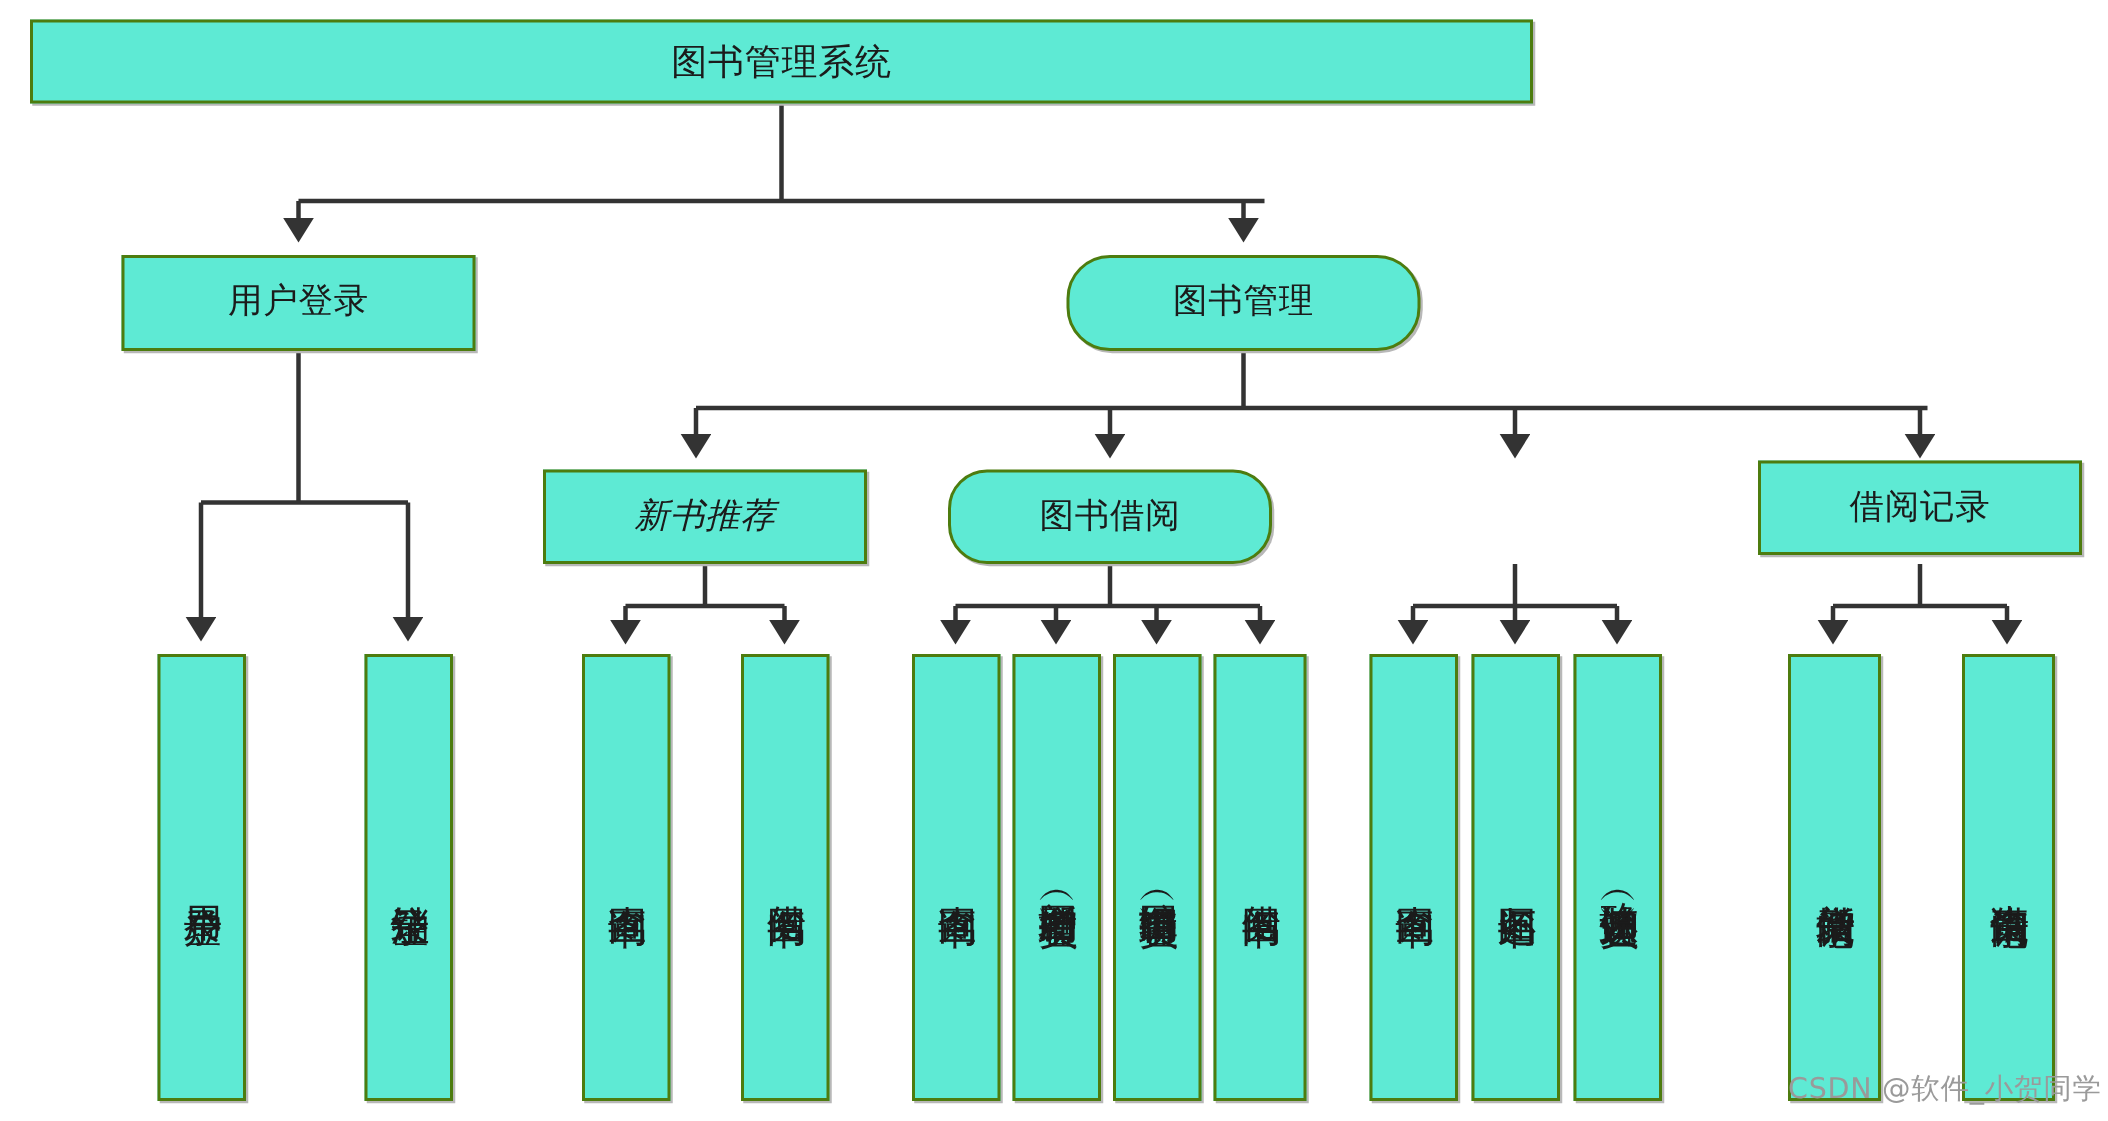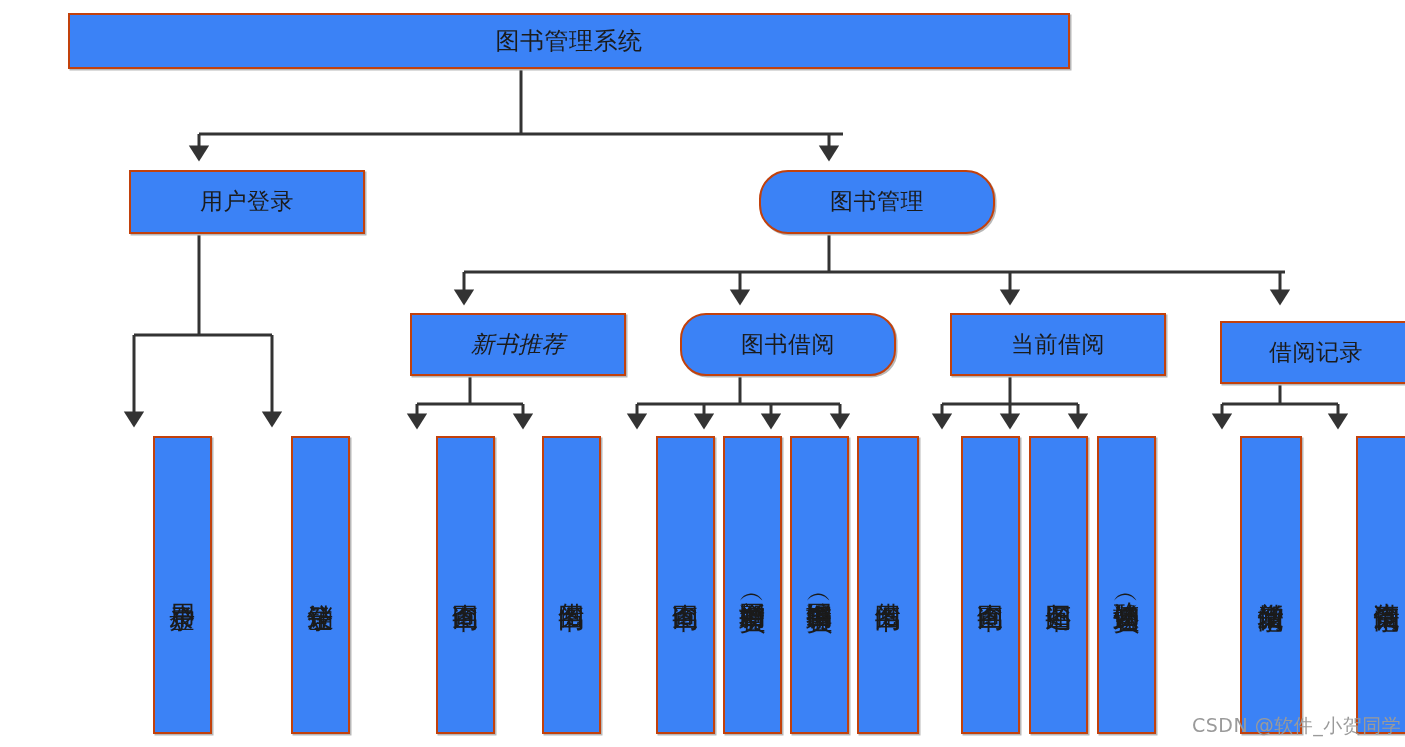--- a/index.html
+++ b/index.html
@@ -22,29 +22,28 @@
     position: absolute;
     left: 0;
     top: 0;
     width: 1405px;
     height: 747px;
     pointer-events: none;
   }
   .node {
     position: absolute;
     box-sizing: border-box;
-    background: #3b82f6;
-    border: 2px solid #c2410c;
+    background: #5eead4;
+    border: 2px solid #4d7c0f;
     box-shadow: 1.5px 1.5px 0 0 #b8b8b8;
     display: flex;
     align-items: center;
     justify-content: center;
     color: #1b1b1b;
     z-index: 2;
-    margin-left: 48px;
   }
   .node-label {
     display: block;
     text-align: center;
     line-height: 1.12;
     letter-spacing: 0.5px;
     color: #1b1b1b;
     white-space: nowrap;
   }
   
@@ -143,24 +142,21 @@
   <div class="node horiz" style="left:711px; top:170px; width:236px; height:64px;border-radius:29px;">
     <span class="node-label">图书管理</span>
   </div>
 
   <div class="node horiz" style="left:362px; top:313px; width:216px; height:63px;font-style:italic;">
     <span class="node-label">新书推荐</span>
   </div>
   <div class="node horiz" style="left:632px; top:313px; width:216px; height:63px;border-radius:26px;">
     <span class="node-label">图书借阅</span>
   </div>
-  <div class="node horiz" style="left:902px; top:313px; width:216px; height:63px;">
-    <span class="node-label">当前借阅</span>
-  </div>
-  <div class="node horiz" style="left:1172px; top:321px; width:192px; height:63px;">
+  <div class="node horiz" style="left:1172px; top:307px; width:216px; height:63px;">
     <span class="node-label">借阅记录</span>
   </div>
 
   <div class="node vert" style="left:105px; top:436px; width:59px; height:298px;">
     <span class="node-label">用户登录</span>
   </div>
   <div class="node vert" style="left:243px; top:436px; width:59px; height:298px;">
     <span class="node-label">注销登录</span>
   </div>
 

